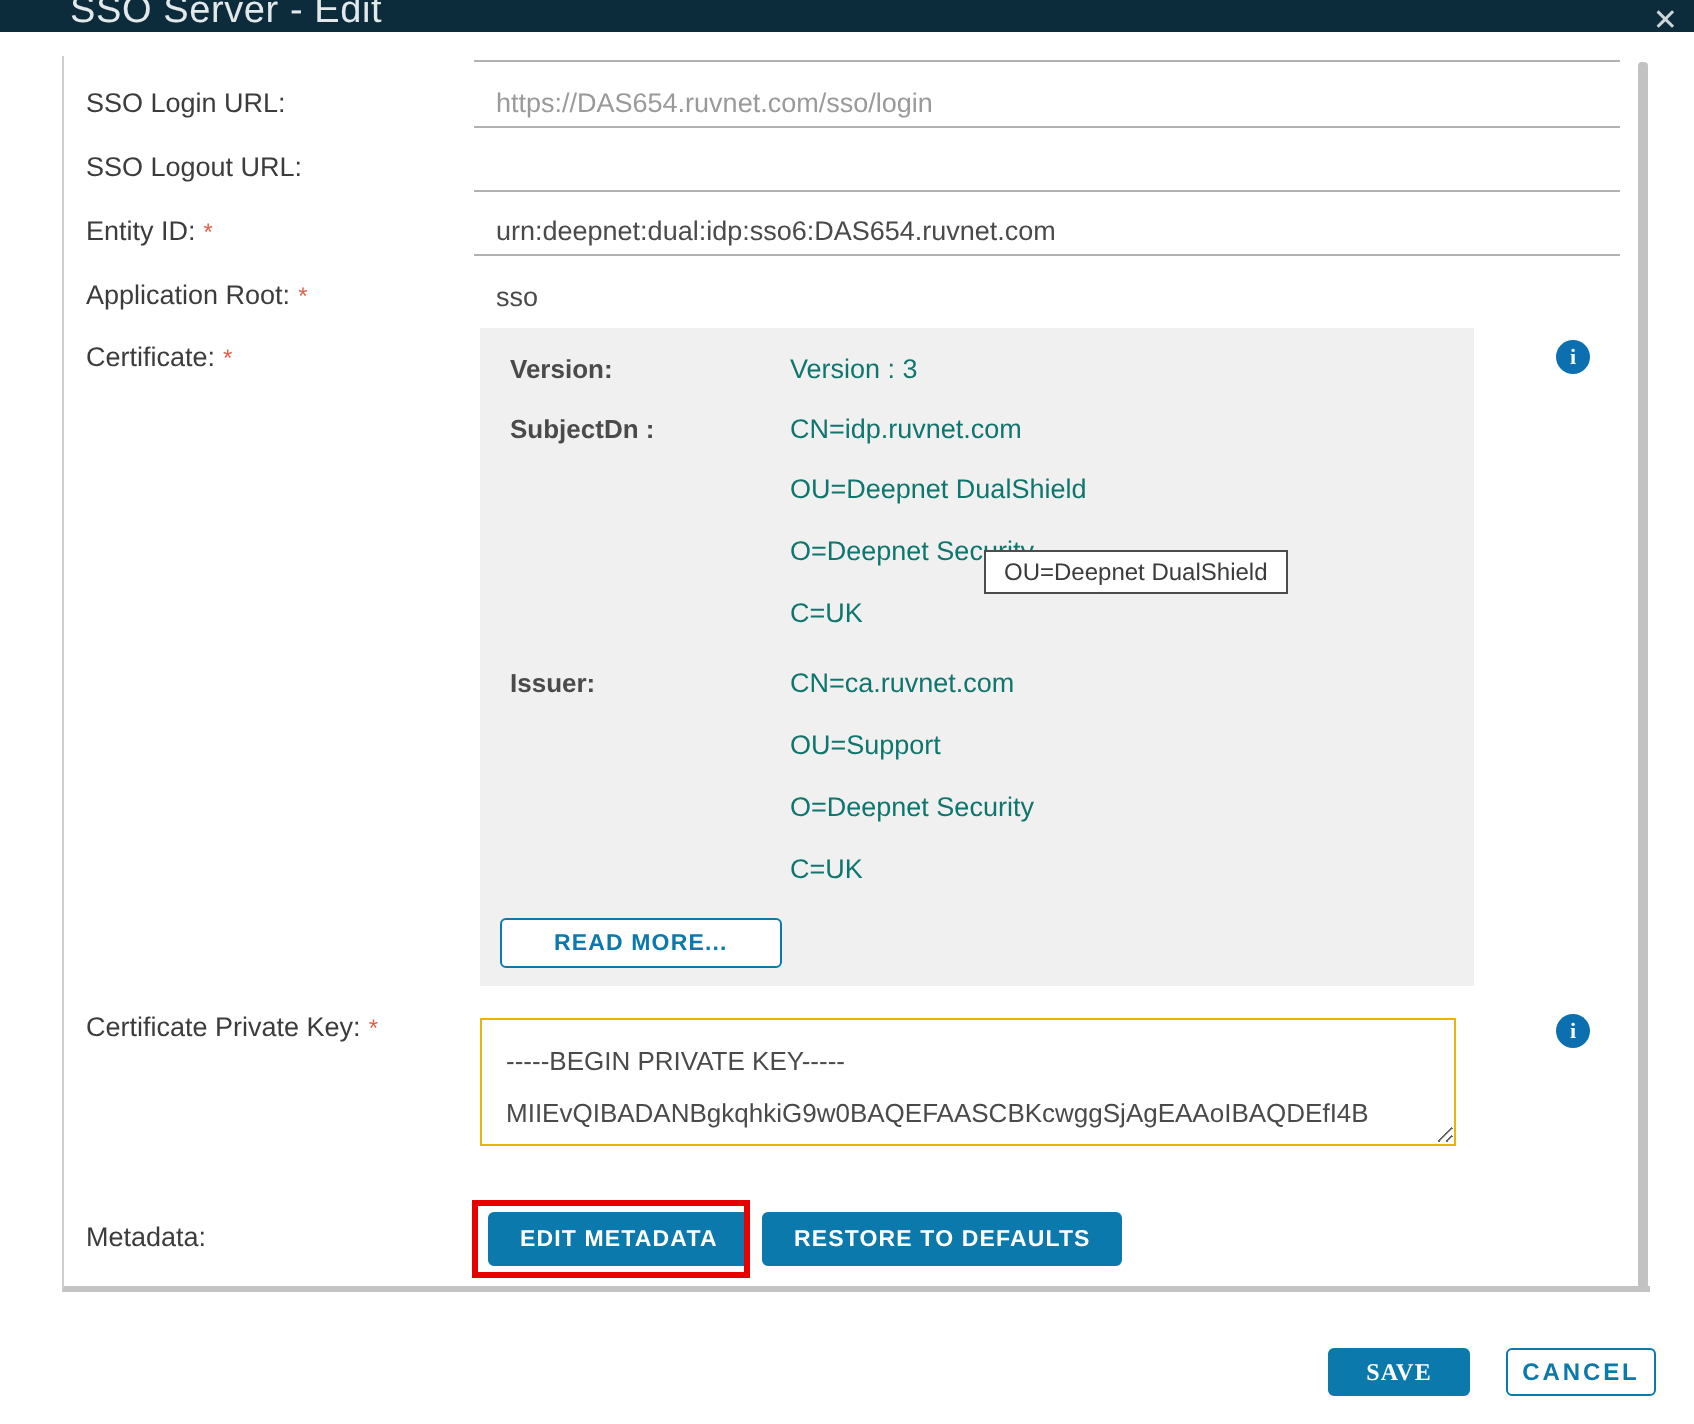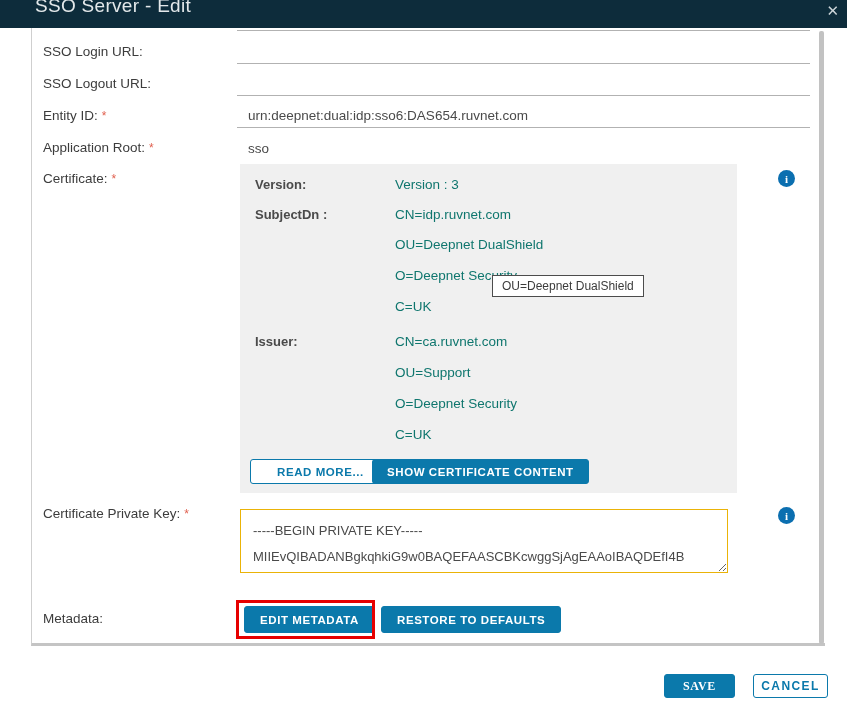--- a/index.html
+++ b/index.html
@@ -1,20 +1,20 @@
 <!DOCTYPE html>
 <html><head>
 <meta charset="utf-8">
 <style>
   * { margin:0; padding:0; box-sizing:border-box; }
   html,body { width:847px; height:712px; background:#fff; font-family:"Liberation Sans", sans-serif; overflow:hidden; }
   #stage { position:relative; width:847px; height:712px; background:#fff; }
 
   
-  .hdr { position:absolute; left:0; top:0; width:847px; height:28px; background:#0d2c3b; overflow:hidden; }
+  .hdr { position:absolute; left:0; top:0; width:847px; height:16px; background:#0d2c3b; overflow:hidden; }
   .hdr-title { position:absolute; left:35px; top:-5px; font-size:19px; font-weight:400; color:#e3e8ea; letter-spacing:.3px; }
   .hdr-close { position:absolute; right:8px; top:0px; font-size:15px; color:#cdd5d9; cursor:pointer; line-height:22px; }
 
   
   .body-frame { position:absolute; left:31px; top:28px; width:794px; height:618px;
                 border-left:1px solid #cfcfcf; border-bottom:3px solid #c4c4c4; background:#fff; }
   .vscrollbar { position:absolute; left:819px; top:31px; width:5px; height:613px; background:#c2c2c2; border-radius:2px; }
 
   
   .flabel { position:absolute; left:43px; font-size:13.5px; color:#3c3c3c; }
@@ -70,20 +70,21 @@
     <div class="hdr-title">SSO Server - Edit</div>
     <div class="hdr-close">✕</div>
   </div>
 
   <div class="body-frame"></div>
   <div class="vscrollbar"></div>
 
   <div class="fline" style="top:30px"></div>
 
   <div class="flabel" style="top:44px"><span>SSO Login URL:</span></div>
+  <div class="ftext ph" style="top:44px">https://DAS654.ruvnet.com/sso/login</div>
   <div class="fline" style="top:63px"></div>
 
   <div class="flabel" style="top:76px"><span>SSO Logout URL:</span></div>
   <div class="fline" style="top:95px"></div>
 
   <div class="flabel" style="top:108px"><span>Entity ID:</span><span class="req">*</span></div>
   <div class="ftext" style="top:108px">urn:deepnet:dual:idp:sso6:DAS654.ruvnet.com</div>
   <div class="fline" style="top:127px"></div>
 
   <div class="flabel" style="top:140px"><span>Application Root:</span><span class="req">*</span></div>
@@ -101,21 +102,20 @@
   <div class="cval" style="top:268px">O=Deepnet Security</div>
   <div class="cval" style="top:299px">C=UK</div>
 
   <div class="ckey" style="top:334px">Issuer:</div>
   <div class="cval" style="top:334px">CN=ca.ruvnet.com</div>
   <div class="cval" style="top:365px">OU=Support</div>
   <div class="cval" style="top:396px">O=Deepnet Security</div>
   <div class="cval" style="top:427px">C=UK</div>
 
   <div class="btn btn-outline read-more">READ MORE...</div>
-  <div class="btn btn-solid show-cert">SHOW CERTIFICATE CONTENT</div>
 
   <div class="info-icon info-1">i</div>
 
   <div class="tooltip">OU=Deepnet DualShield</div>
 
   <div class="flabel" style="top:506px"><span>Certificate Private Key:</span><span class="req">*</span></div>
   <textarea class="pk-area" spellcheck="false" style="">-----BEGIN PRIVATE KEY-----
 MIIEvQIBADANBgkqhkiG9w0BAQEFAASCBKcwggSjAgEAAoIBAQDEfI4B
 Fk4IBgqqT4VF9wQ4t</textarea>
   <div class="info-icon info-2">i</div>

